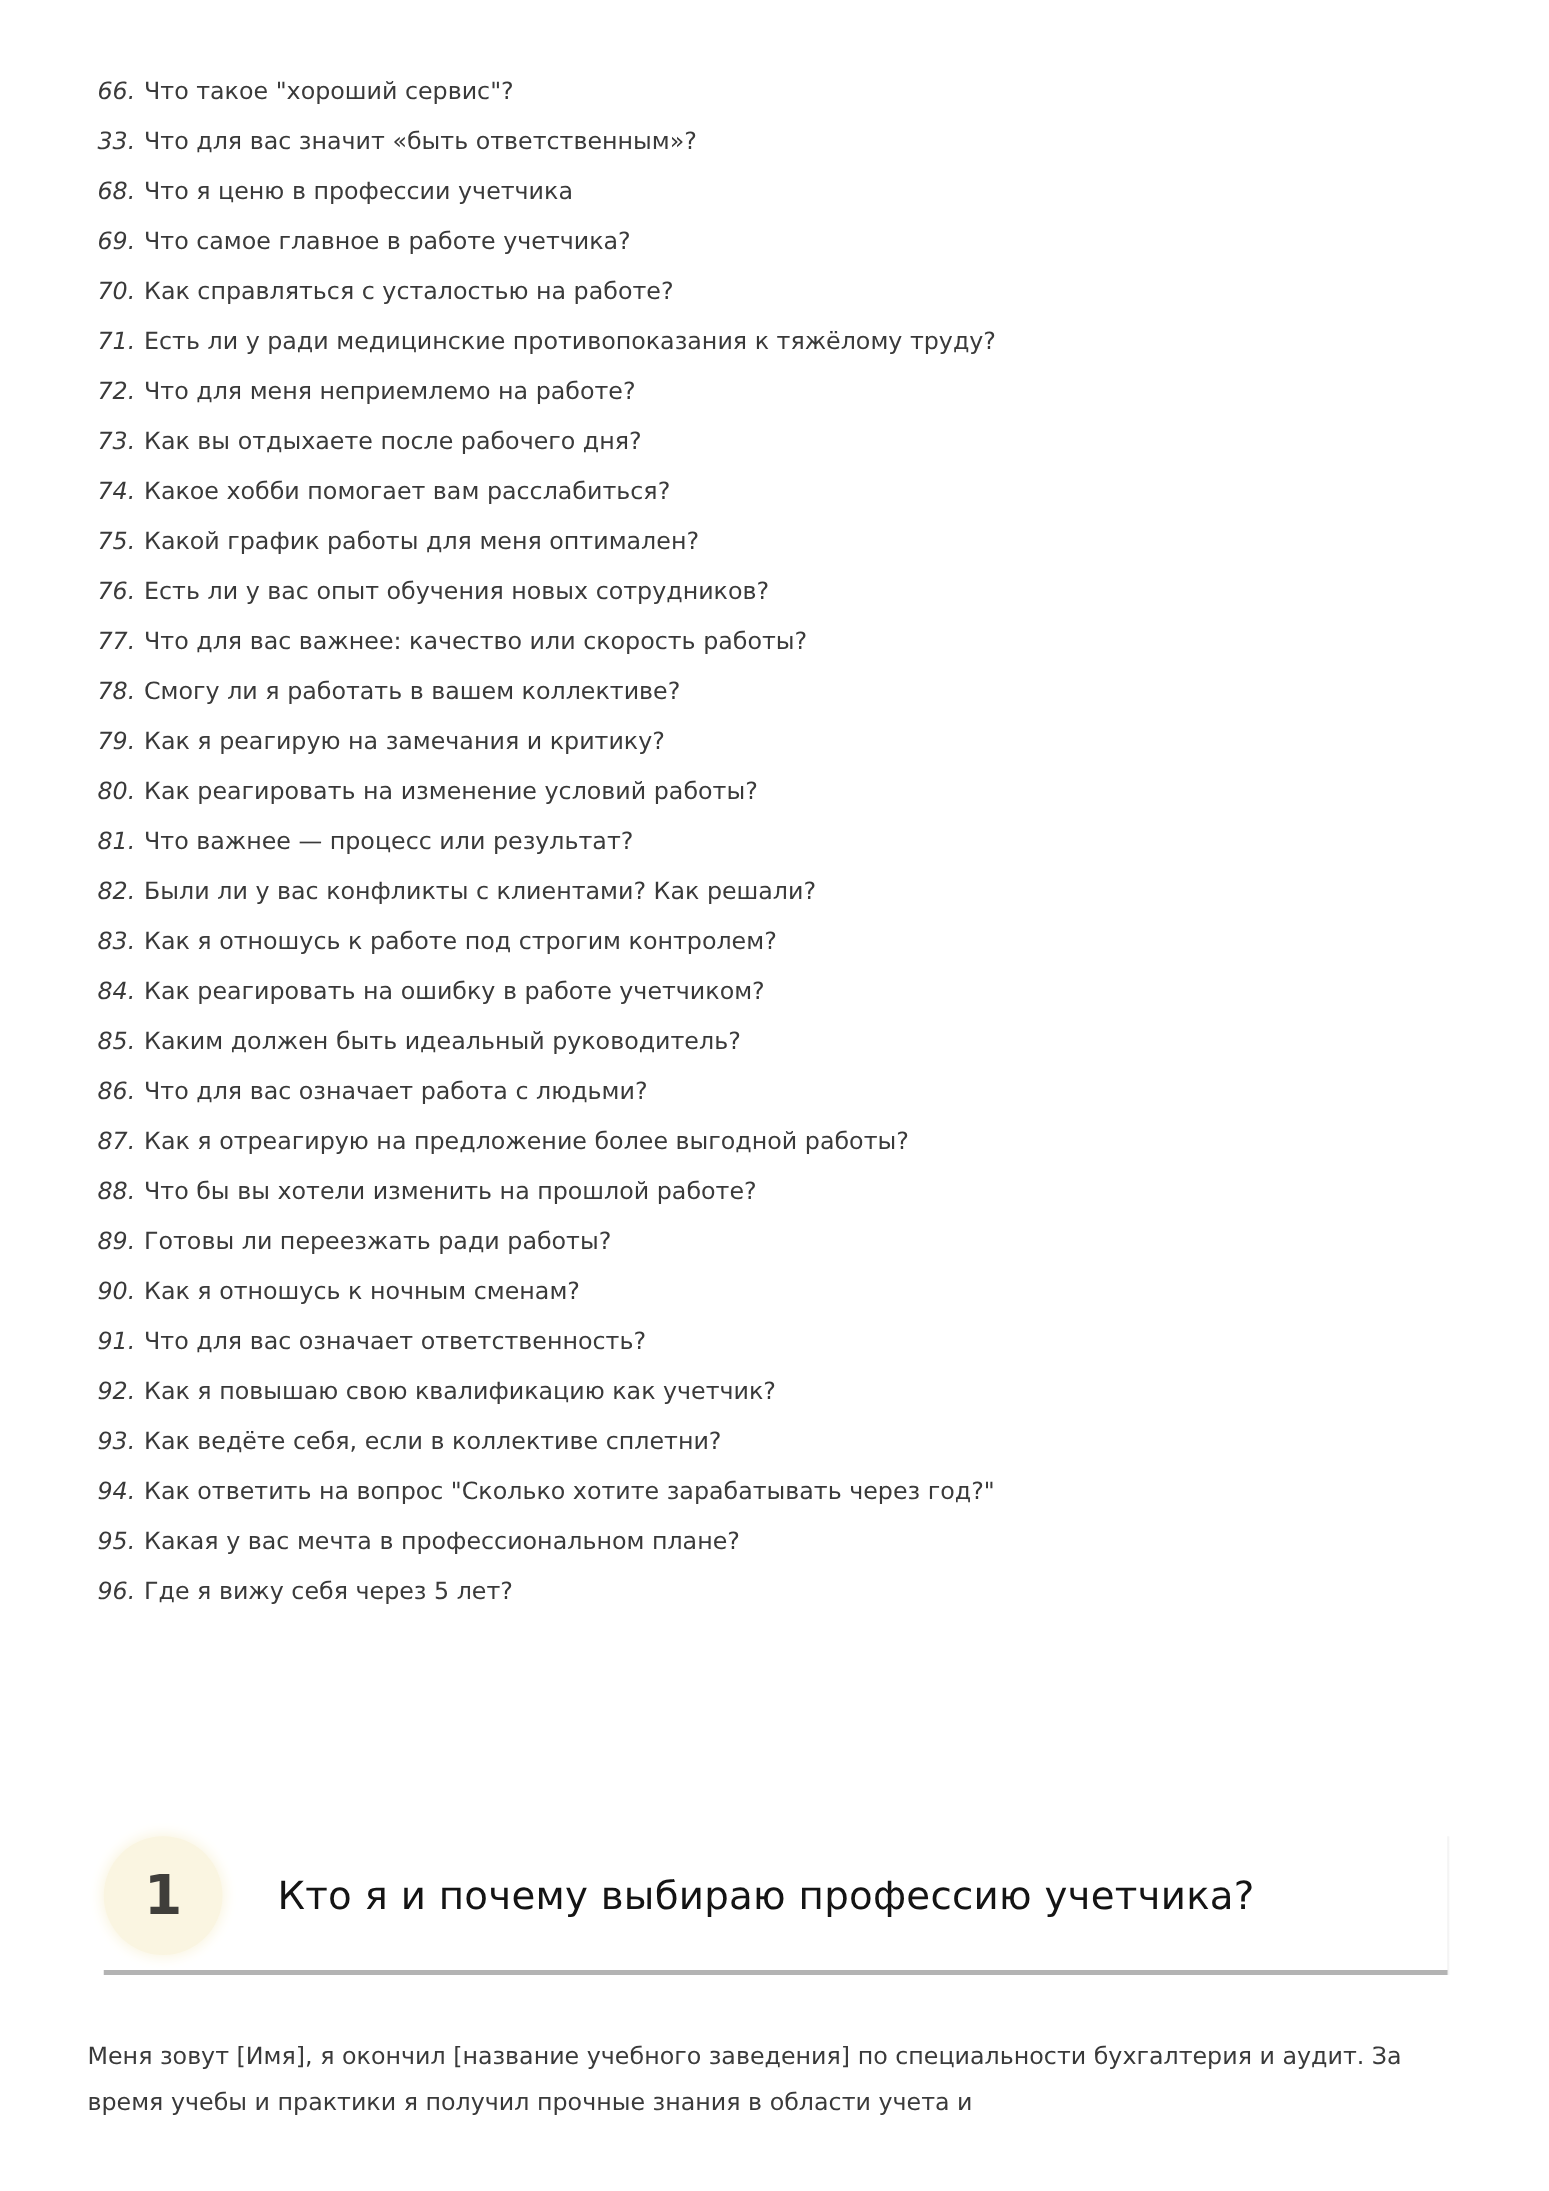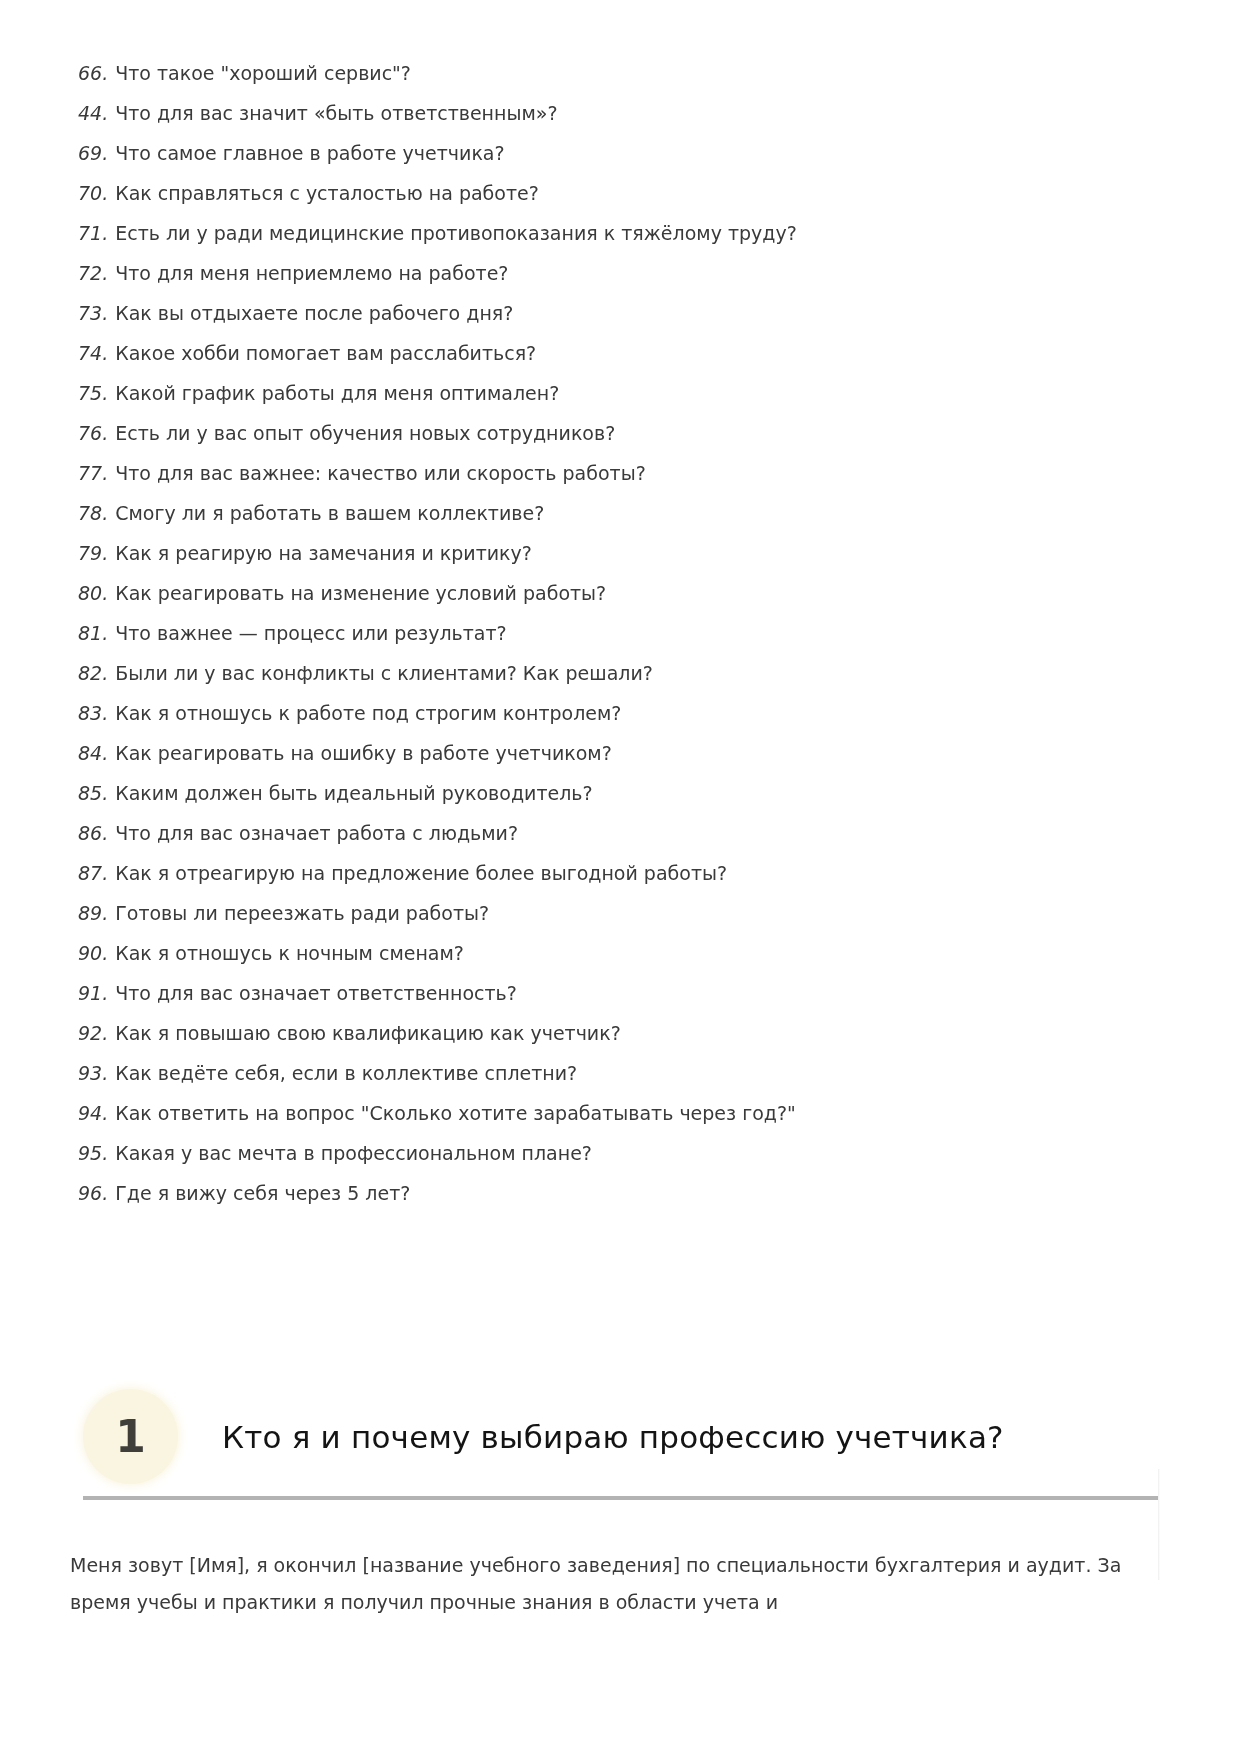--- a/index.html
+++ b/index.html
@@ -81,40 +81,42 @@
     pointer-events: none;
   }
 </style>
 </head>
 <body>
 
 <div class="content">
 
   <ol class="questions">
     <li><span class="q-num">66.</span><span class="q-text">Что такое "хороший сервис"?</span></li>
-    <li><span class="q-num">44.</span><span class="q-text">Что для вас значит «быть ответственным»?</span></li>
+    <li><span class="q-num">33.</span><span class="q-text">Что для вас значит «быть ответственным»?</span></li>
+    <li><span class="q-num">68.</span><span class="q-text">Что я ценю в профессии учетчика</span></li>
     <li><span class="q-num">69.</span><span class="q-text">Что самое главное в работе учетчика?</span></li>
     <li><span class="q-num">70.</span><span class="q-text">Как справляться с усталостью на работе?</span></li>
     <li><span class="q-num">71.</span><span class="q-text">Есть ли у ради медицинские противопоказания к тяжёлому труду?</span></li>
     <li><span class="q-num">72.</span><span class="q-text">Что для меня неприемлемо на работе?</span></li>
     <li><span class="q-num">73.</span><span class="q-text">Как вы отдыхаете после рабочего дня?</span></li>
     <li><span class="q-num">74.</span><span class="q-text">Какое хобби помогает вам расслабиться?</span></li>
     <li><span class="q-num">75.</span><span class="q-text">Какой график работы для меня оптимален?</span></li>
     <li><span class="q-num">76.</span><span class="q-text">Есть ли у вас опыт обучения новых сотрудников?</span></li>
     <li><span class="q-num">77.</span><span class="q-text">Что для вас важнее: качество или скорость работы?</span></li>
     <li><span class="q-num">78.</span><span class="q-text">Смогу ли я работать в вашем коллективе?</span></li>
     <li><span class="q-num">79.</span><span class="q-text">Как я реагирую на замечания и критику?</span></li>
     <li><span class="q-num">80.</span><span class="q-text">Как реагировать на изменение условий работы?</span></li>
     <li><span class="q-num">81.</span><span class="q-text">Что важнее — процесс или результат?</span></li>
     <li><span class="q-num">82.</span><span class="q-text">Были ли у вас конфликты с клиентами? Как решали?</span></li>
     <li><span class="q-num">83.</span><span class="q-text">Как я отношусь к работе под строгим контролем?</span></li>
     <li><span class="q-num">84.</span><span class="q-text">Как реагировать на ошибку в работе учетчиком?</span></li>
     <li><span class="q-num">85.</span><span class="q-text">Каким должен быть идеальный руководитель?</span></li>
     <li><span class="q-num">86.</span><span class="q-text">Что для вас означает работа с людьми?</span></li>
     <li><span class="q-num">87.</span><span class="q-text">Как я отреагирую на предложение более выгодной работы?</span></li>
+    <li><span class="q-num">88.</span><span class="q-text">Что бы вы хотели изменить на прошлой работе?</span></li>
     <li><span class="q-num">89.</span><span class="q-text">Готовы ли переезжать ради работы?</span></li>
     <li><span class="q-num">90.</span><span class="q-text">Как я отношусь к ночным сменам?</span></li>
     <li><span class="q-num">91.</span><span class="q-text">Что для вас означает ответственность?</span></li>
     <li><span class="q-num">92.</span><span class="q-text">Как я повышаю свою квалификацию как учетчик?</span></li>
     <li><span class="q-num">93.</span><span class="q-text">Как ведёте себя, если в коллективе сплетни?</span></li>
     <li><span class="q-num">94.</span><span class="q-text">Как ответить на вопрос "Сколько хотите зарабатывать через год?"</span></li>
     <li><span class="q-num">95.</span><span class="q-text">Какая у вас мечта в профессиональном плане?</span></li>
     <li><span class="q-num">96.</span><span class="q-text">Где я вижу себя через 5 лет?</span></li>
   </ol>
 

